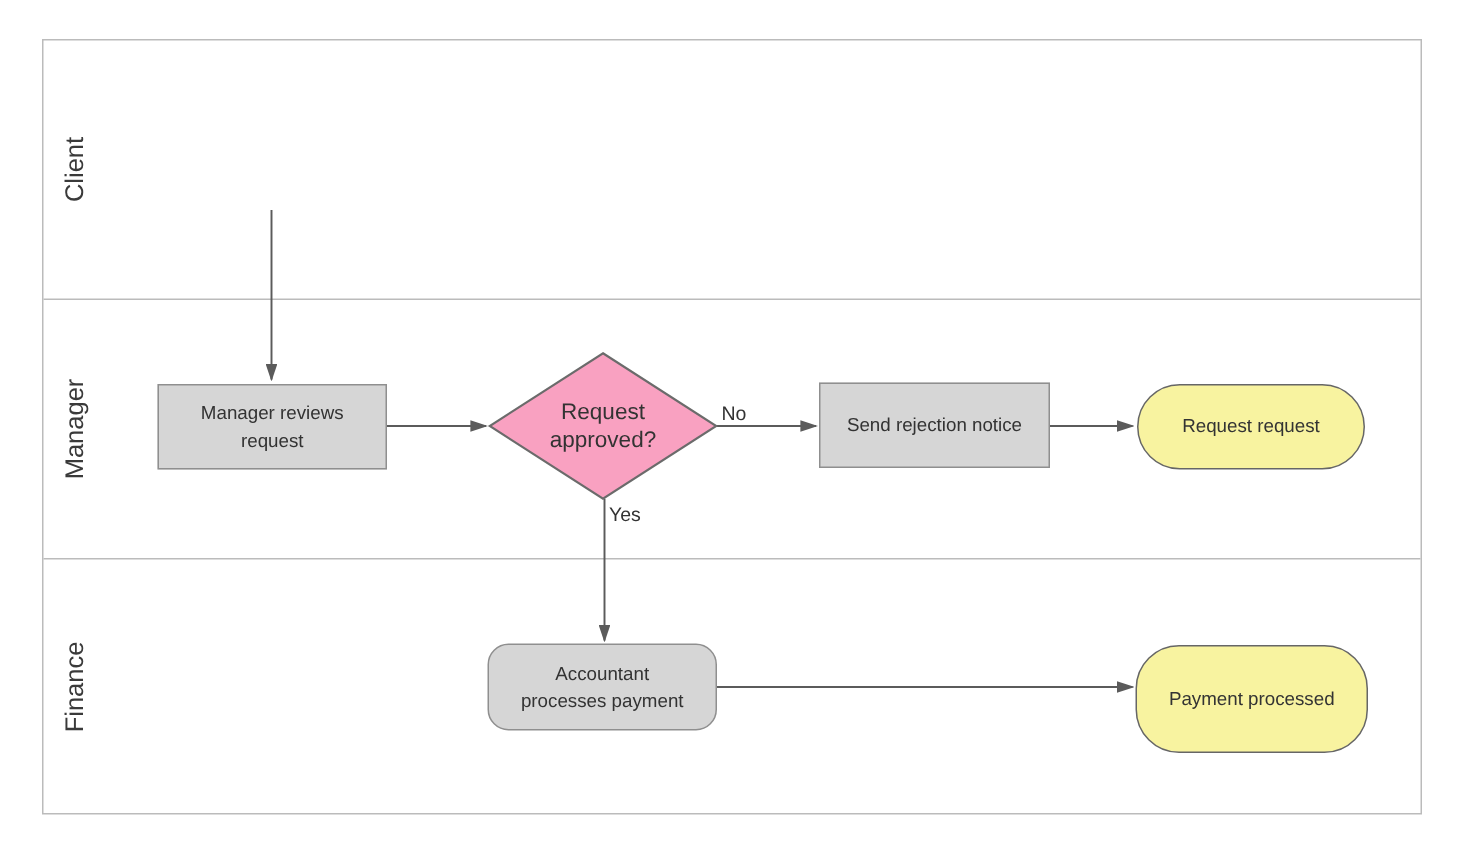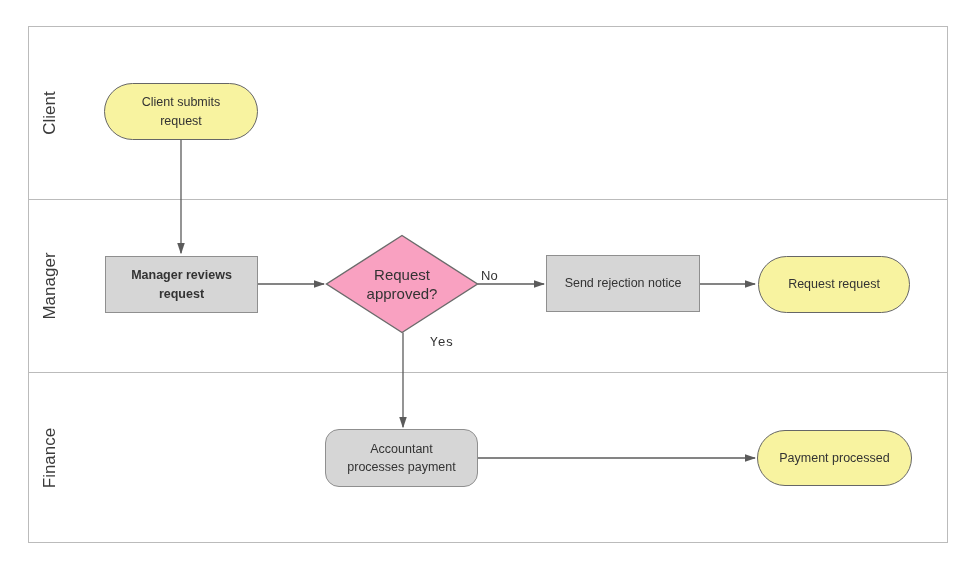--- a/index.html
+++ b/index.html
@@ -78,41 +78,41 @@
   .terminator{
     background:var(--terminator-fill);
     border:1.4px solid var(--terminator-stroke);
     border-radius:29px;
   }
   .process{
     background:var(--process-fill);
     border:1px solid var(--process-stroke);
   }
   #node-client-submits{left:104px;top:83px;width:154px;height:57px;padding:0 24px;}
-  #node-manager-reviews{left:105px;top:256px;width:153px;height:57px;padding:0 16px;font-weight:bold;}
+  #node-manager-reviews{left:105px;top:256px;width:153px;height:57px;padding:0 16px;}
   #node-send-rejection{left:546px;top:255px;width:154px;height:57px;padding:4px 6px;}
   #node-request-rejected{left:758px;top:256px;width:152px;height:57px;padding:0 8px;}
   #node-accountant{left:325px;top:429px;width:153px;height:58px;padding:0 18px;border-radius:14px;}
-  #node-payment-processed{left:757px;top:430px;width:155px;height:56px;padding:0 8px;text-align:center;}
+  #node-payment-processed{left:757px;top:430px;width:155px;height:72px;padding:0 8px;text-align:center;}
   .decision-label{
     position:absolute;
     left:352px; top:265px;
     width:100px;
     text-align:center;
     font-size:15px;
     line-height:19px;
     color:var(--text);
   }
   .edge-label{
     position:absolute;
     font-size:13px;
     color:var(--text);
   }
   #edge-label-no{left:481px;top:268px;width:28px;}
-  #edge-label-yes{left:430px;top:335px;width:32px;font-family:Liberation Mono, monospace;}
+  #edge-label-yes{left:406px;top:335px;width:32px;}
 </style>
 </head>
 <body>
 
 <div class="canvas">
 
   <div class="frame">
     <div class="lane lane-client">
       <div class="lane-label">Client</div>
     </div>
@@ -132,23 +132,20 @@
     </defs>
     <path class="connector" d="M181,140 L181,253" marker-end="url(#arrowhead)"></path>
     <path class="connector" d="M258,284 L324,284" marker-end="url(#arrowhead)"></path>
     <path class="connector" d="M477.5,284 L544,284" marker-end="url(#arrowhead)"></path>
     <path class="connector" d="M700,284 L755,284" marker-end="url(#arrowhead)"></path>
     <path class="connector" d="M403,332.5 L403,427" marker-end="url(#arrowhead)"></path>
     <path class="connector" d="M478,458 L755,458" marker-end="url(#arrowhead)"></path>
     <polygon class="decision" points="402,235.5 477.5,284 402,332.5 326.5,284"></polygon>
   </svg>
 
-  <div class="node terminator" id="node-client-submits">
-    <span>Client submits request</span>
-  </div>
 
   <div class="node process" id="node-manager-reviews">
     <span>Manager reviews request</span>
   </div>
 
   <div class="decision-label">Request approved?</div>
 
   <div class="node process" id="node-send-rejection">
     <span>Send rejection notice</span>
   </div>

